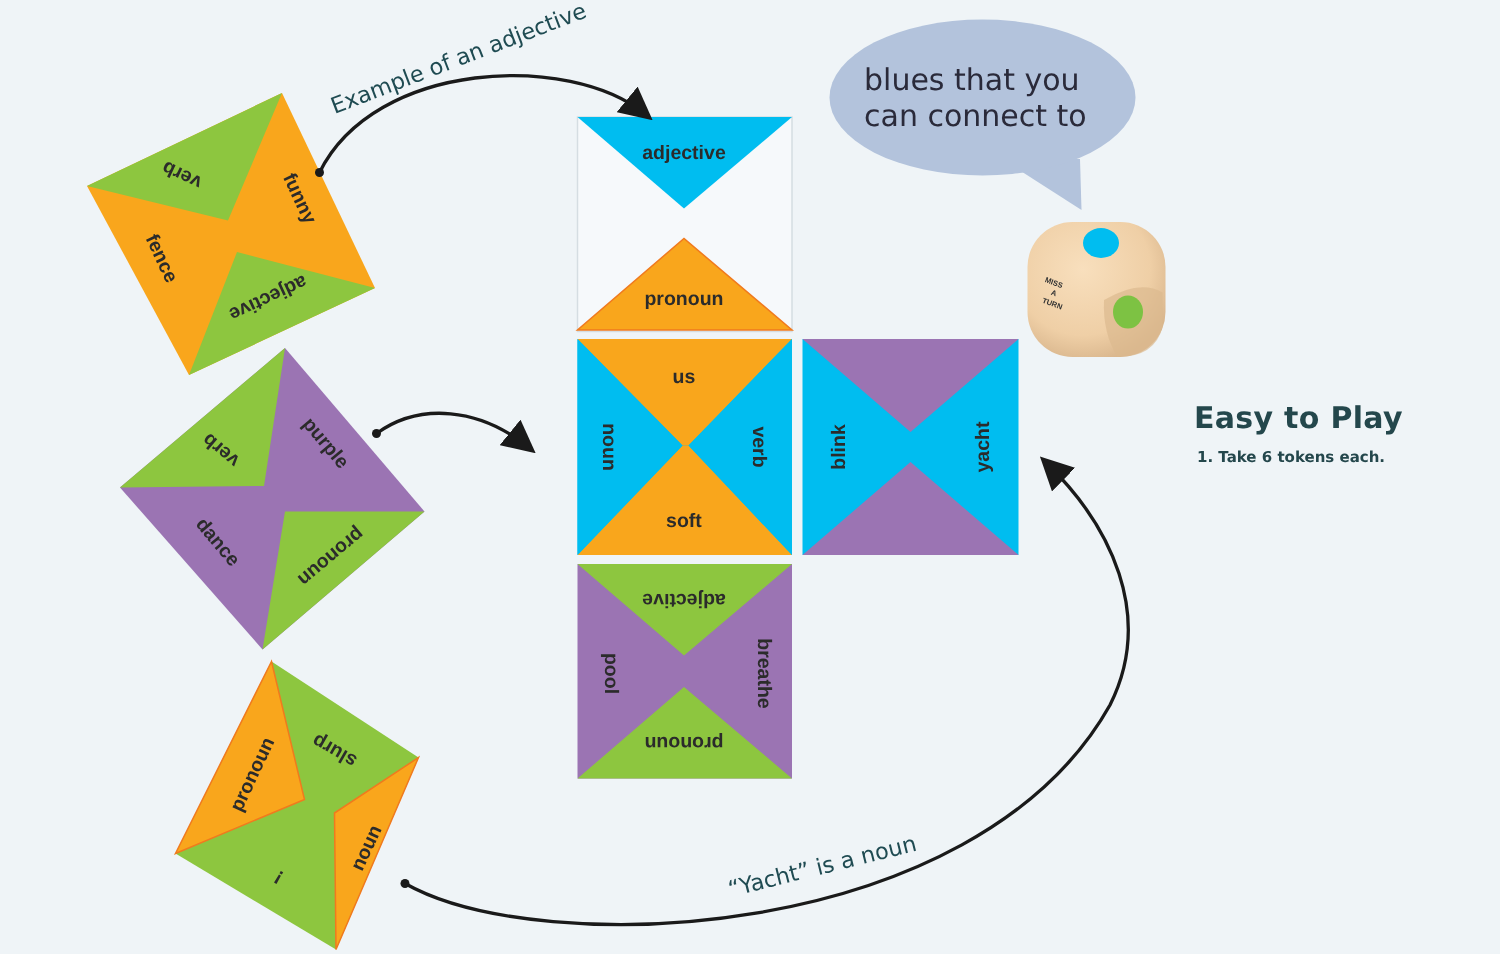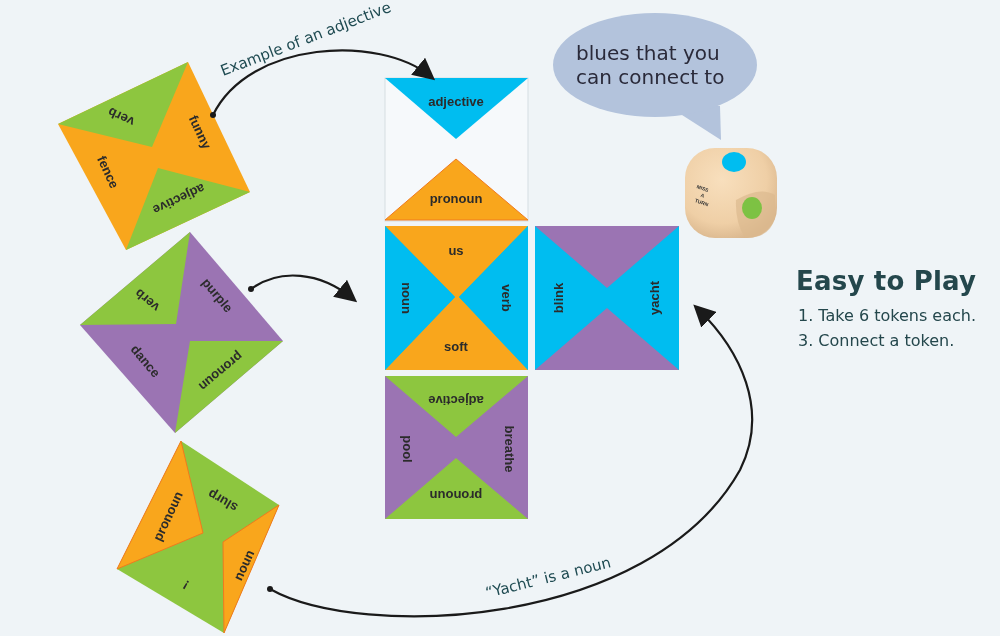--- a/index.html
+++ b/index.html
@@ -2,22 +2,22 @@
 <html><head>
 <meta charset="utf-8">
 <style>
   html,body{margin:0;padding:0;}
   body{width:1000px;height:636px;background:#eff4f7;overflow:hidden;position:relative;font-family:"DejaVu Sans","Liberation Sans",sans-serif;}
   svg{position:absolute;left:0;top:0;}
   .word{font-family:"Liberation Sans","DejaVu Sans",sans-serif;font-weight:bold;font-size:13px;fill:#2b2b2b;}
   .label{font-family:"DejaVu Sans","Liberation Sans",sans-serif;font-size:15px;fill:#1f4b52;}
   .bubble{font-family:"DejaVu Sans",sans-serif;font-size:20px;fill:#2a2a3a;}
   #rules{position:absolute;left:796px;top:266px;color:#24474c;font-family:"DejaVu Sans","Liberation Sans",sans-serif;}
-  #rules h2{margin:0 0 10px 0;font-size:26px;font-weight:bold;letter-spacing:0.2px;}
-  #rules .step{font-size:16px;margin:0 0 6px 2px;}
+  #rules h2{margin:0 0 10px 0;font-size:20px;font-weight:bold;letter-spacing:0.2px;}
+  #rules .step{font-size:10px;margin:0 0 6px 2px;font-weight:bold;}
   .miss{font-family:"Liberation Sans",sans-serif;font-size:5px;font-weight:bold;fill:#333;}
 </style>
 </head>
 <body>
 
 <svg width="1000" height="636" viewBox="0 0 1000 636">
   <defs>
     <marker id="arrowhead" markerWidth="10" markerHeight="10" refX="7" refY="5" orient="auto" markerUnits="strokeWidth">
       <path d="M0,0 L10,5 L0,10 z" fill="#1a1a1a"></path>
     </marker>
@@ -122,14 +122,13 @@
     <ellipse cx="752" cy="208" rx="10" ry="11" fill="#7dc243"></ellipse>
     <text class="miss" transform="translate(702,190) rotate(20)" text-anchor="middle">MISS</text>
     <text class="miss" transform="translate(702,197) rotate(20)" text-anchor="middle">A</text>
     <text class="miss" transform="translate(701,204) rotate(20)" text-anchor="middle">TURN</text>
   </g>
 </svg>
 
 <div id="rules">
   <h2>Easy to Play</h2>
   <div class="step">1. Take 6 tokens each.</div>
-  <div class="step">3. Connect a token.</div>
 </div>
 
 </body></html>

